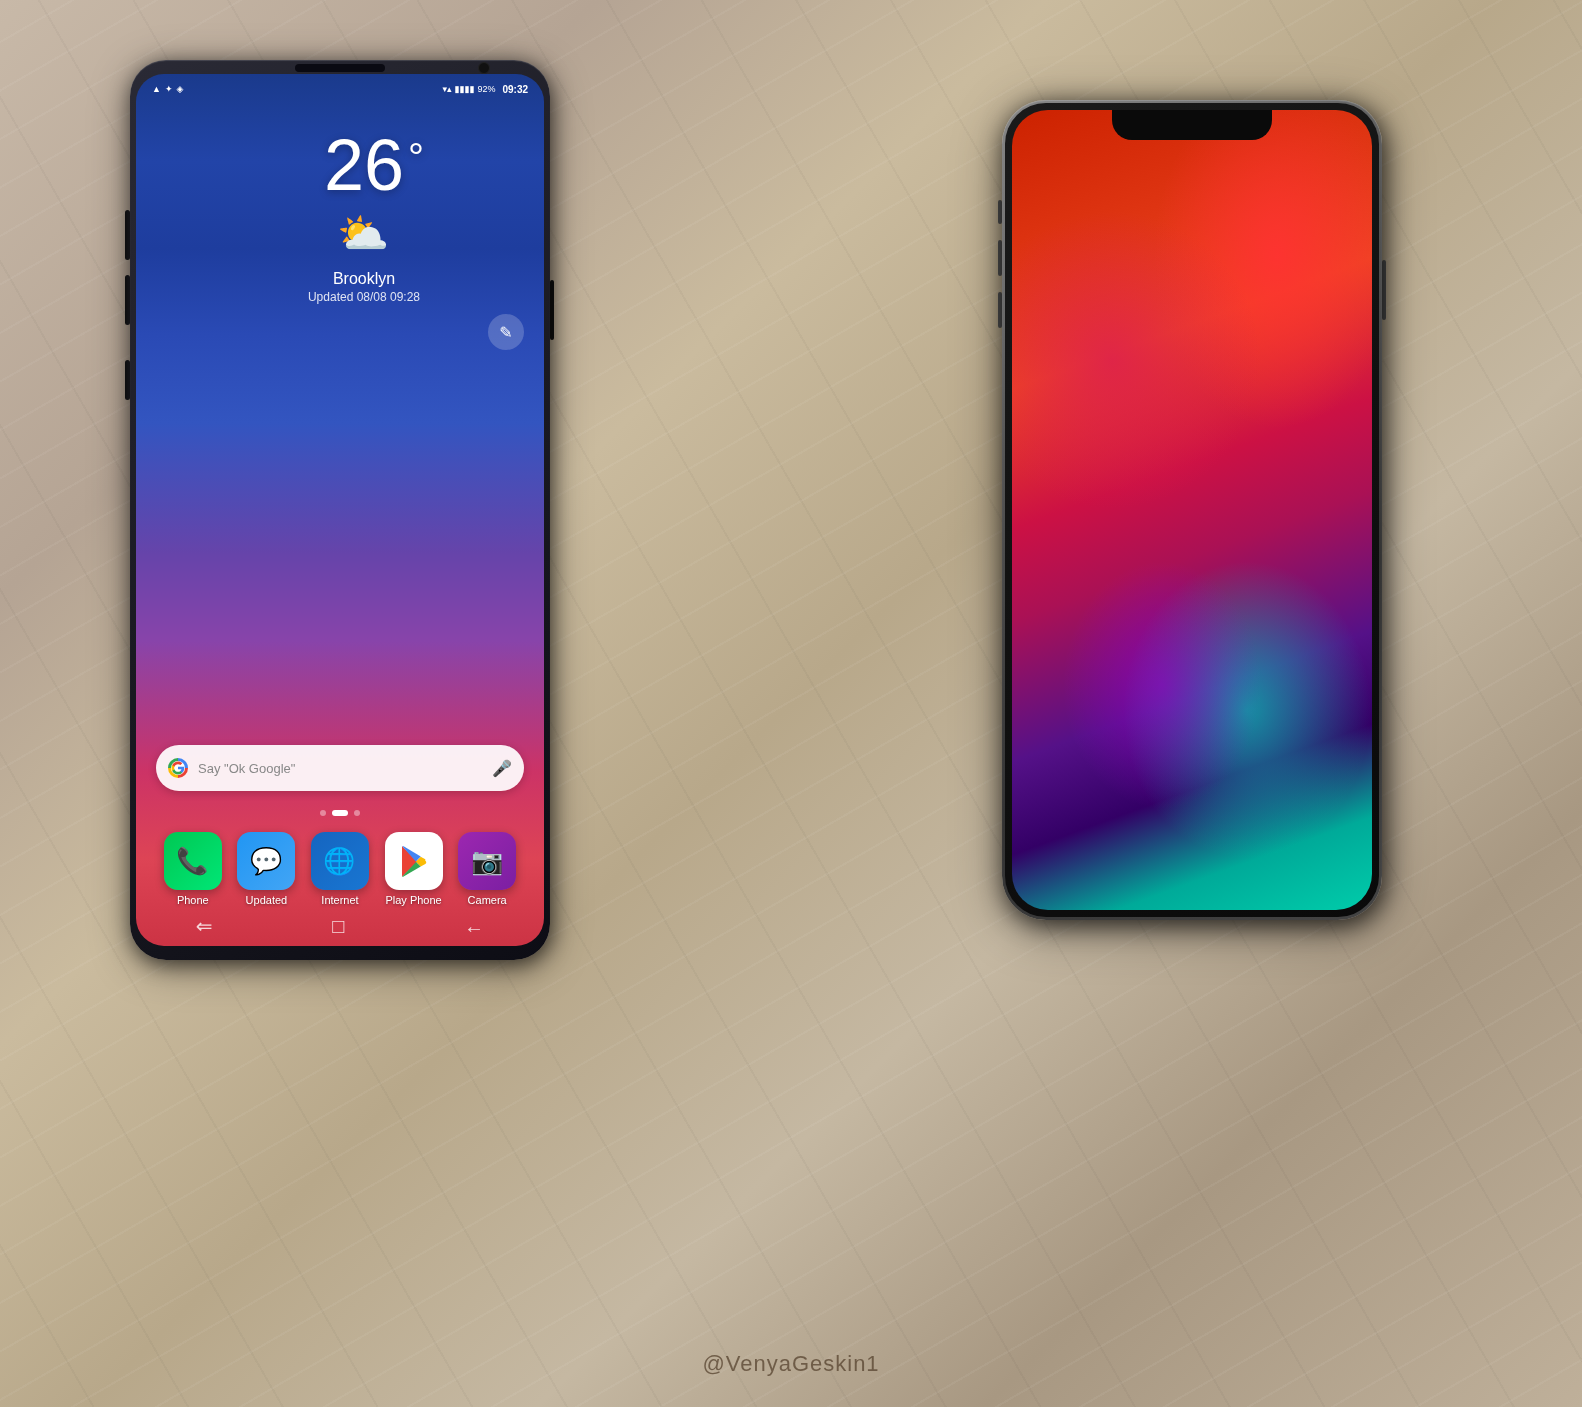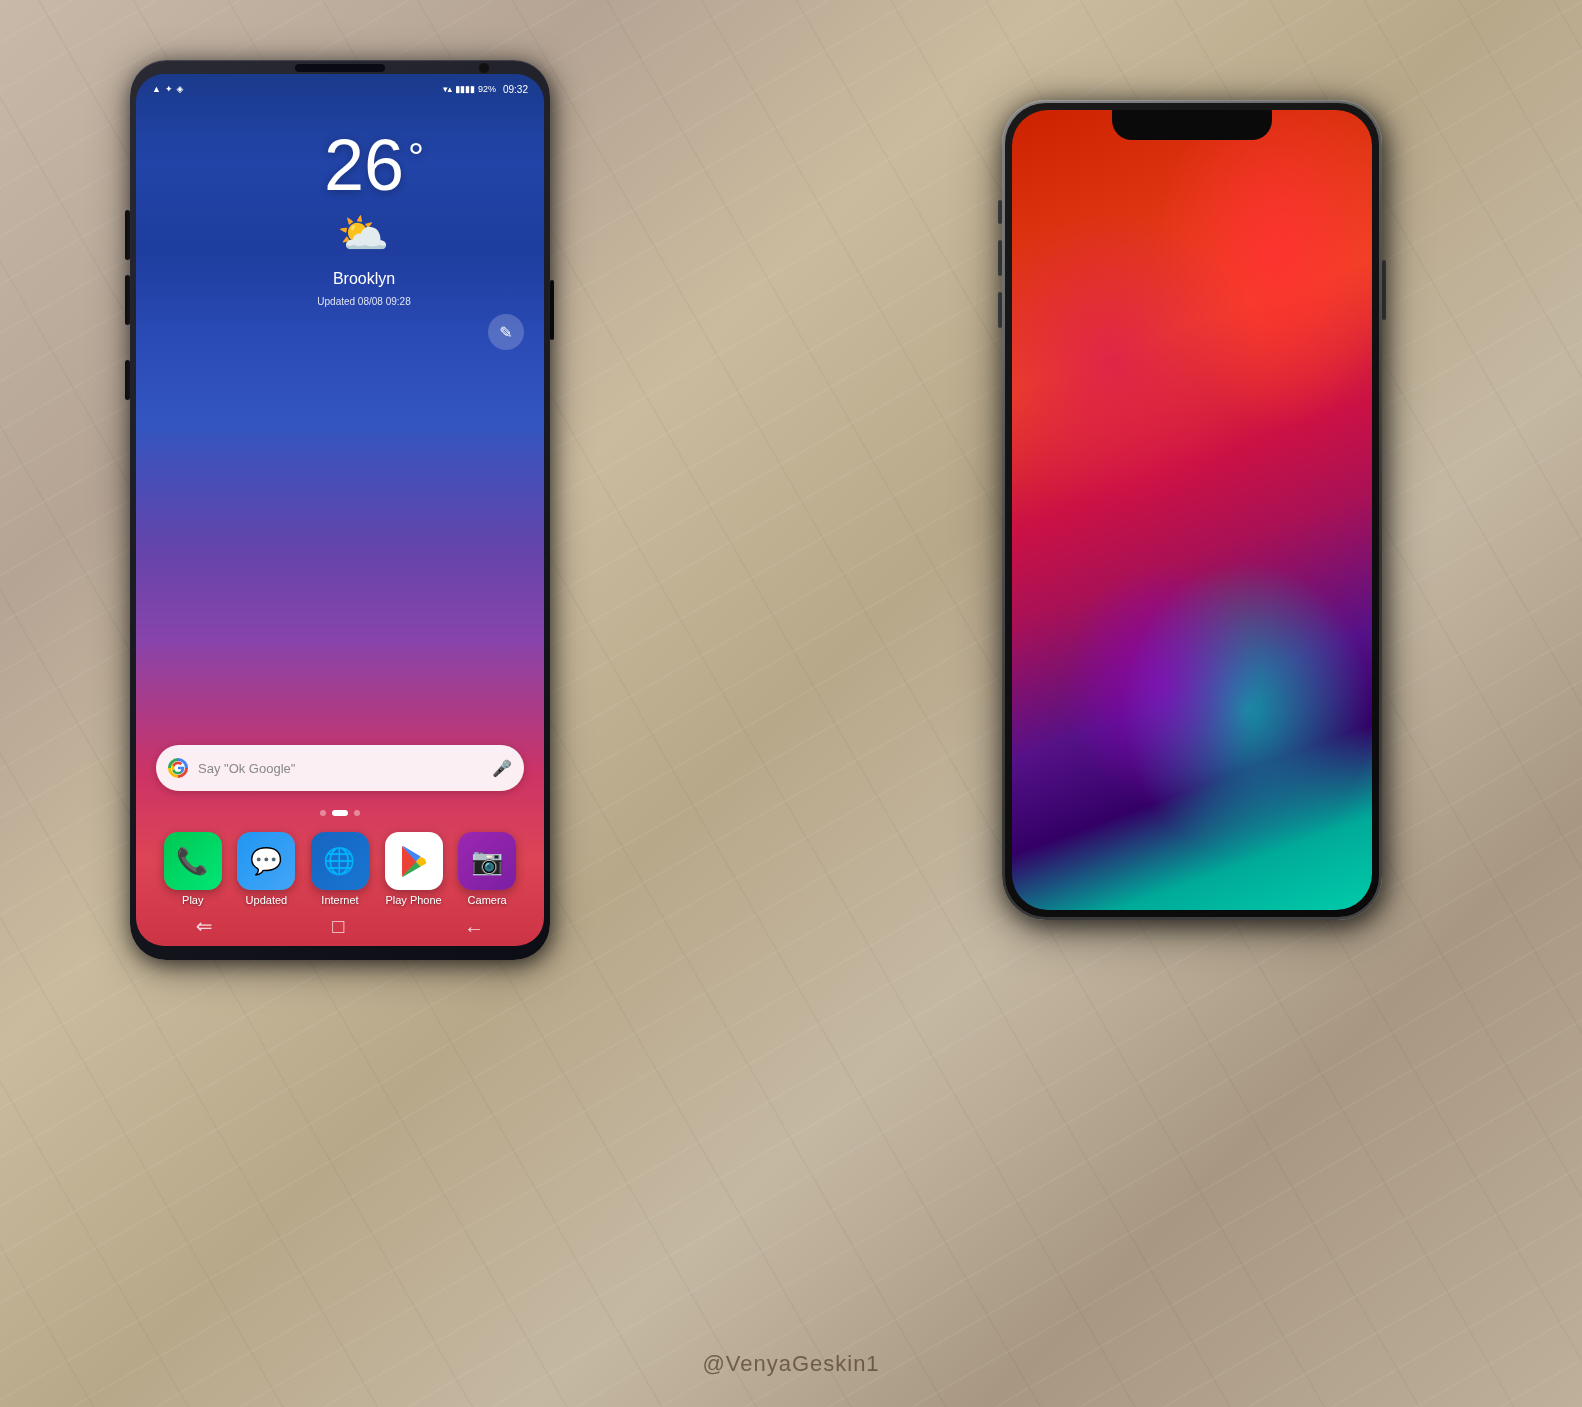--- a/index.html
+++ b/index.html
@@ -175,23 +175,23 @@
       margin: 8px 0;
     }
 
     .weather-location {
       font-size: 16px;
       font-weight: 400;
       margin-top: 4px;
     }
 
     .weather-updated {
-      font-size: 10px;
+      font-size: 12px;
       opacity: 0.85;
-      margin-top: 8px;
+      margin-top: 2px;
     }
 
     
     .edit-btn {
       position: absolute;
       top: 240px;
       right: 20px;
       width: 36px;
       height: 36px;
       border-radius: 50%;
@@ -505,21 +505,21 @@
       <div class="samsung-statusbar">
         <div class="status-left">
           <span style="font-size:9px;">▲</span>
           <span style="font-size:9px;">✦</span>
           <span style="font-size:9px;">◈</span>
         </div>
         <div class="status-right">
           <span style="font-size:9px;">▾▴</span>
           <span style="font-size:9px;">▮▮▮▮</span>
           <span style="font-size:9px;">92%</span>
-          <span style="font-size:10px;font-weight:normal;margin-left:4px;">09:32</span>
+          <span style="font-size:10px;font-weight:bold;margin-left:4px;">09:32</span>
         </div>
       </div>
 
       <div class="weather-widget">
         <div class="weather-temp">
           <span>26</span>
         </div>
         <div class="weather-icon">⛅</div>
         <div class="weather-location">Brooklyn</div>
         <div class="weather-updated">Updated 08/08 09:28</div>
@@ -542,21 +542,21 @@
 
       <div class="page-dots">
         <div class="page-dot"></div>
         <div class="page-dot active"></div>
         <div class="page-dot"></div>
       </div>
 
       <div class="app-dock">
         <div class="app-item">
           <div class="app-icon phone">📞</div>
-          <div class="app-label">Play</div>
+          <div class="app-label">Phone</div>
         </div>
         <div class="app-item">
           <div class="app-icon messages">💬</div>
           <div class="app-label">Updated</div>
         </div>
         <div class="app-item">
           <div class="app-icon internet">🌐</div>
           <div class="app-label">Internet</div>
         </div>
         <div class="app-item">

